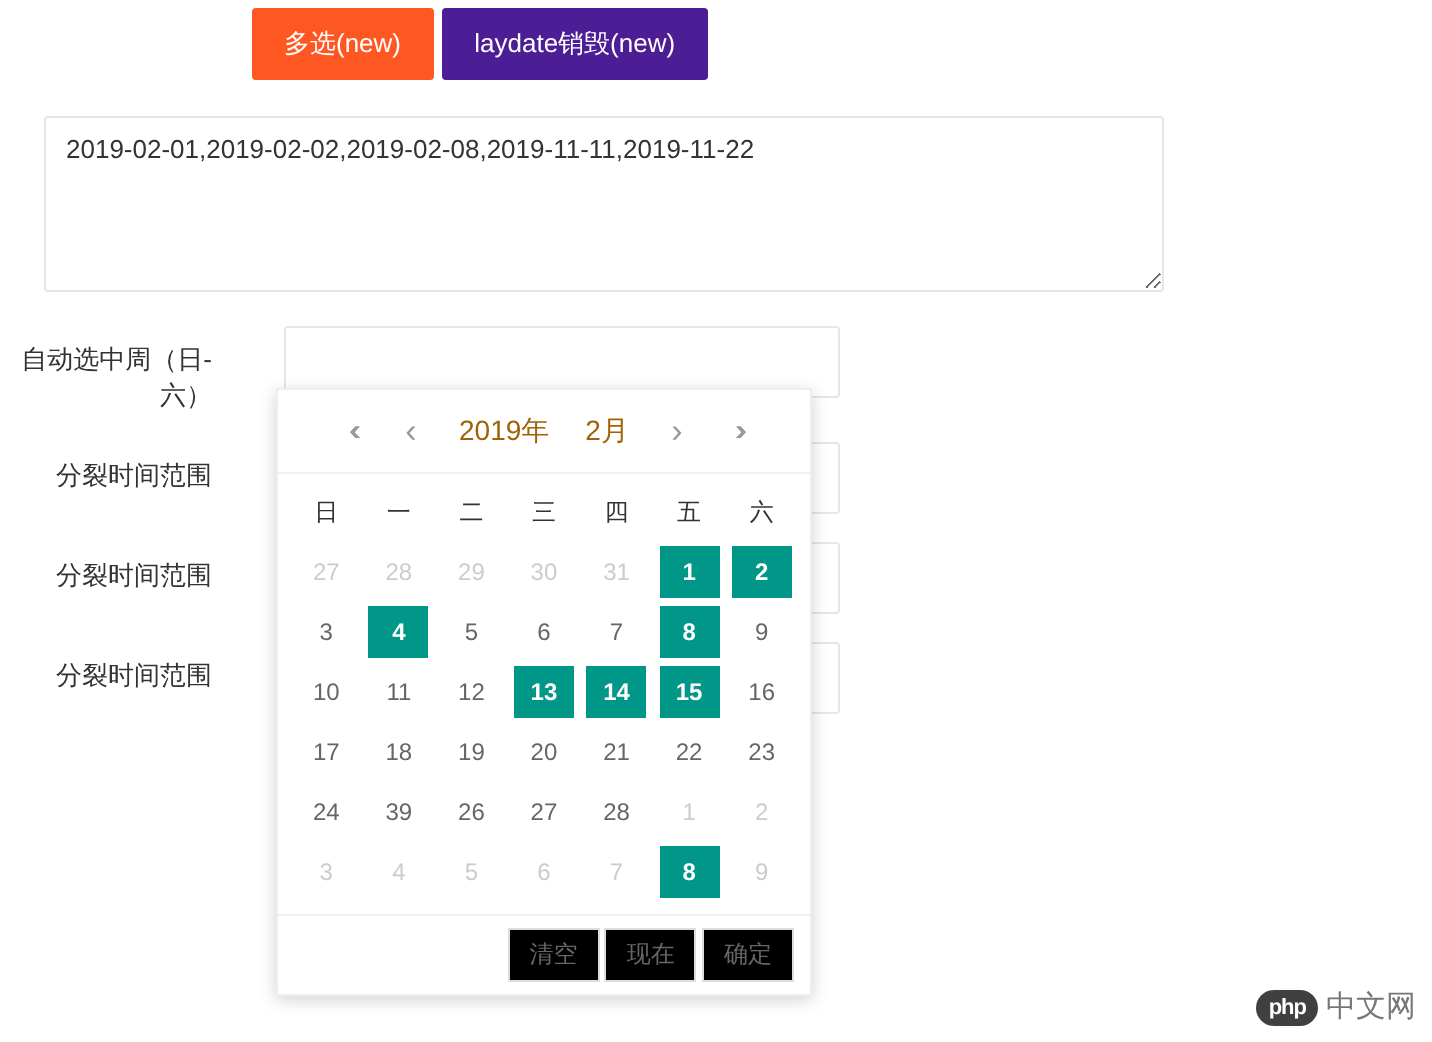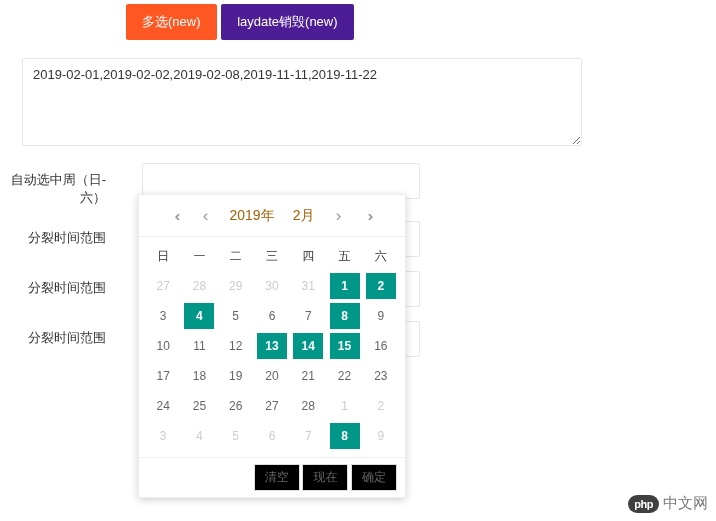--- a/index.html
+++ b/index.html
@@ -255,21 +255,21 @@
             <td><span class="cell">17</span></td>
             <td><span class="cell">18</span></td>
             <td><span class="cell">19</span></td>
             <td><span class="cell">20</span></td>
             <td><span class="cell">21</span></td>
             <td><span class="cell">22</span></td>
             <td><span class="cell">23</span></td>
           </tr>
           <tr>
             <td><span class="cell">24</span></td>
-            <td><span class="cell">25</span></td>
+            <td><span class="cell">39</span></td>
             <td><span class="cell">26</span></td>
             <td><span class="cell">27</span></td>
             <td><span class="cell">28</span></td>
             <td class="other"><span class="cell">1</span></td>
             <td class="other"><span class="cell">2</span></td>
           </tr>
           <tr>
             <td class="other"><span class="cell">3</span></td>
             <td class="other"><span class="cell">4</span></td>
             <td class="other"><span class="cell">5</span></td>

